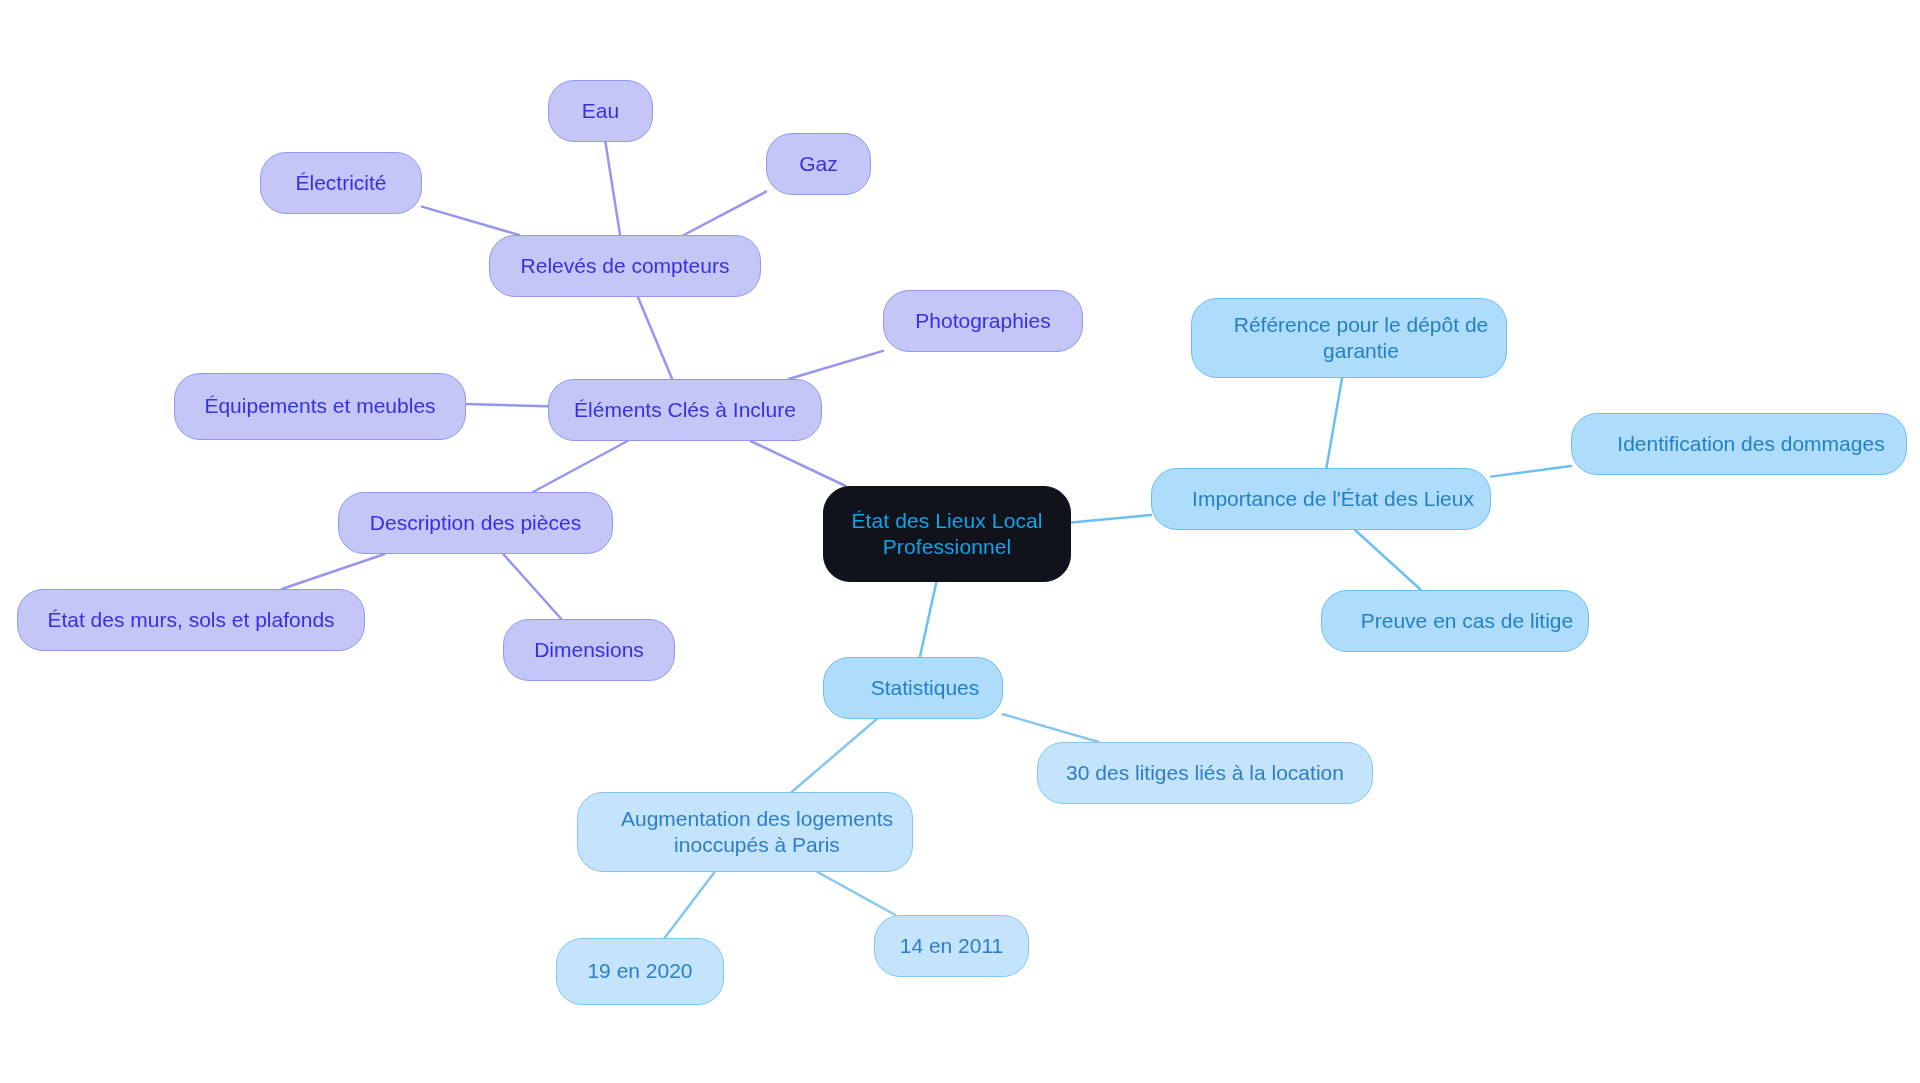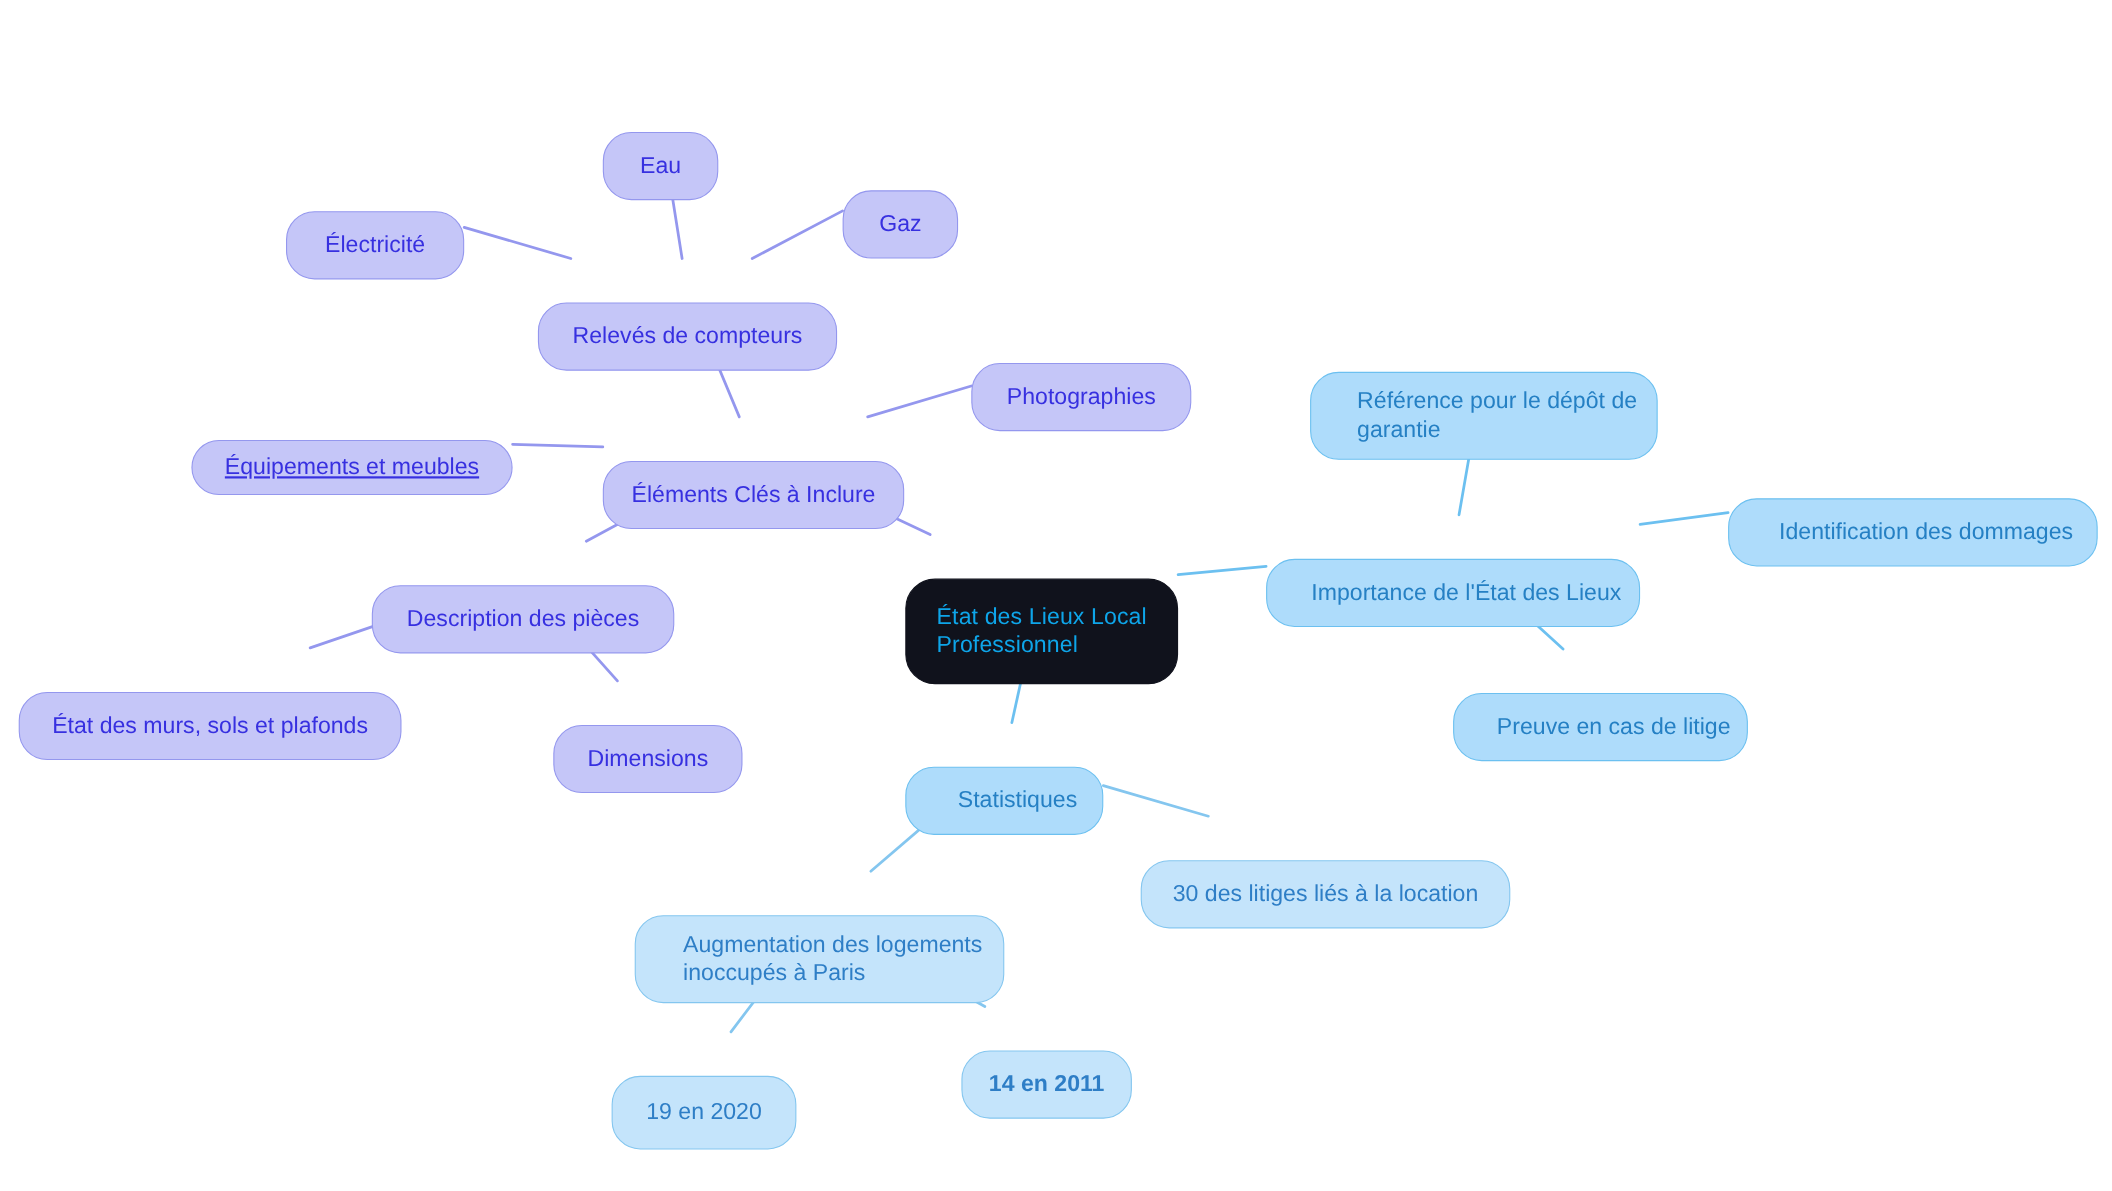--- a/index.html
+++ b/index.html
@@ -23,26 +23,26 @@
     width: 1920px;
     height: 1083px;
     pointer-events: none;
   }
   .node {
     position: absolute;
     box-sizing: border-box;
     display: flex;
     align-items: center;
     justify-content: center;
+    text-align: center;
     line-height: 1.25;
     white-space: pre-line;
     border-style: solid;
     border-width: 1px;
     z-index: 2;
-    margin-top: 40px;
   }
   .node.root {
     background: #10121c;
     border-color: #10121c;
     color: #0ea5e9;
     border-radius: 27px;
     font-size: 21px;
     letter-spacing: 0.1px;
   }
   .node.purple {
@@ -95,29 +95,29 @@
     </svg>
   <div id="node-layer">
       <div class="node root" style="left: 823px; top: 486px; width: 248px; height: 96px;">État des Lieux Local
 Professionnel</div>
       <div class="node purple" style="left: 548px; top: 379px; width: 274px; height: 62px;">Éléments Clés à Inclure</div>
       <div class="node purple" style="left: 489px; top: 235px; width: 272px; height: 62px;">Relevés de compteurs</div>
       <div class="node purple" style="left: 260px; top: 152px; width: 162px; height: 62px;">Électricité</div>
       <div class="node purple" style="left: 548px; top: 80px; width: 105px; height: 62px;">Eau</div>
       <div class="node purple" style="left: 766px; top: 133px; width: 105px; height: 62px;">Gaz</div>
       <div class="node purple" style="left: 883px; top: 290px; width: 200px; height: 62px;">Photographies</div>
-      <div class="node purple" style="left: 174px; top: 360px; width: 292px; height: 50px; text-decoration: underline;">Équipements et meubles</div>
+      <div class="node purple" style="left: 174px; top: 373px; width: 292px; height: 67px;">Équipements et meubles</div>
       <div class="node purple" style="left: 338px; top: 492px; width: 275px; height: 62px;">Description des pièces</div>
       <div class="node purple" style="left: 17px; top: 589px; width: 348px; height: 62px;">État des murs, sols et plafonds</div>
       <div class="node purple" style="left: 503px; top: 619px; width: 172px; height: 62px;">Dimensions</div>
       <div class="node blue" style="left: 1151px; top: 468px; width: 340px; height: 62px;">Importance de l'État des Lieux</div>
       <div class="node blue" style="left: 1191px; top: 298px; width: 316px; height: 80px;">Référence pour le dépôt de
 garantie</div>
       <div class="node blue" style="left: 1571px; top: 413px; width: 336px; height: 62px;">Identification des dommages</div>
       <div class="node blue" style="left: 1321px; top: 590px; width: 268px; height: 62px;">Preuve en cas de litige</div>
       <div class="node blue" style="left: 823px; top: 657px; width: 180px; height: 62px;">Statistiques</div>
       <div class="node bluelight" style="left: 1037px; top: 742px; width: 336px; height: 62px;">30 des litiges liés à la location</div>
       <div class="node bluelight" style="left: 577px; top: 792px; width: 336px; height: 80px; padding-left: 24px;">Augmentation des logements
 inoccupés à Paris</div>
       <div class="node bluelight" style="left: 556px; top: 938px; width: 168px; height: 67px;">19 en 2020</div>
-      <div class="node bluelight" style="left: 874px; top: 915px; width: 155px; height: 62px; font-weight: bold;">14 en 2011</div>
+      <div class="node bluelight" style="left: 874px; top: 915px; width: 155px; height: 62px;">14 en 2011</div>
     </div>
 </div>
 
 </body></html>

